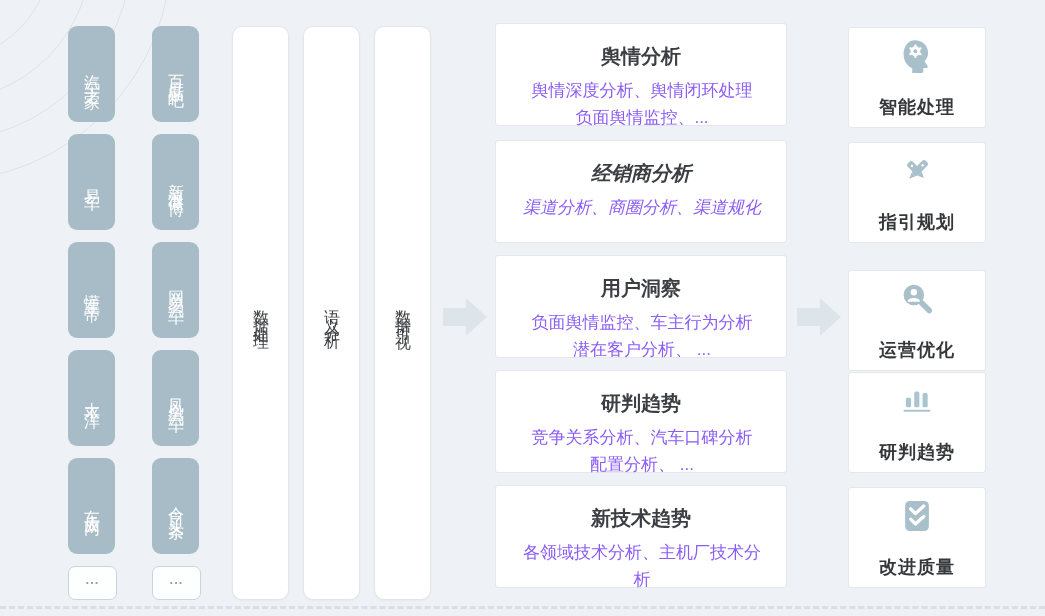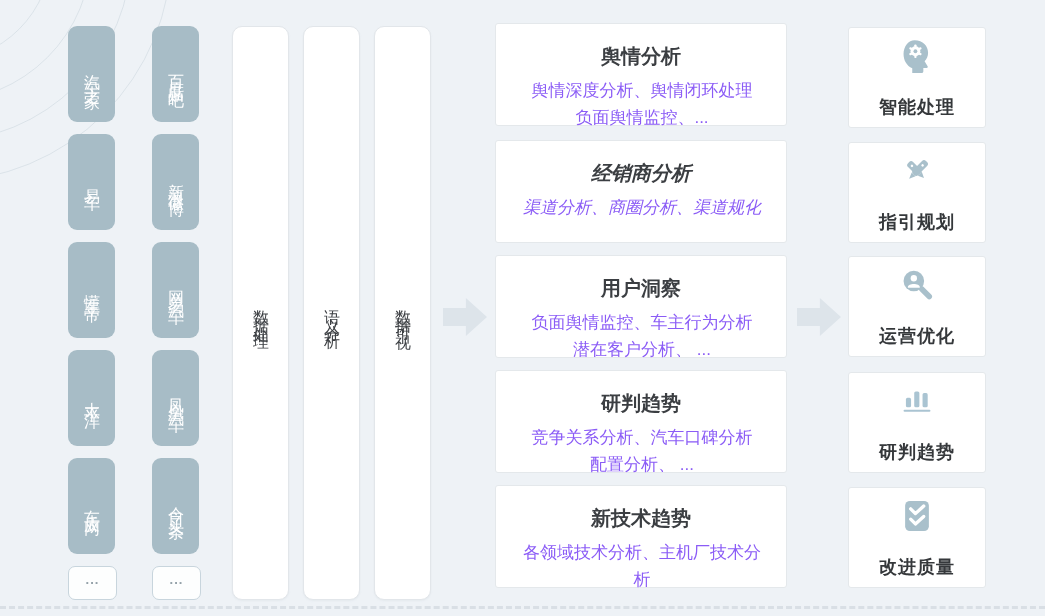--- a/index.html
+++ b/index.html
@@ -184,21 +184,21 @@
       </g>
       <g transform="rotate(-45 24 24)">
         <rect x="19.5" y="9" width="9" height="20" rx="3.5" fill="#a9c0cb"></rect>
         <polygon points="20.5,29 27.5,29 24,36.5" fill="#a9c0cb"></polygon>
         <circle cx="24" cy="15" r="1.6" fill="#ffffff"></circle>
       </g>
     </svg>
     <div class="out-label">指引规划</div>
   </div>
 
-  <div class="out-box" style="top:256px;text-align:right;">
+  <div class="out-box" style="top:270px;text-align:right;">
     <svg class="out-icon" viewBox="0 0 48 48">
       <circle cx="20" cy="19" r="13" fill="#a9c0cb"></circle>
       <line x1="30" y1="29" x2="39.5" y2="38.5" stroke="#a9c0cb" stroke-width="7" stroke-linecap="round"></line>
       <circle cx="20" cy="15.5" r="4" fill="#ffffff"></circle>
       <path d="M12.5 26.5 C 12.5 21.5 27.5 21.5 27.5 26.5 L 27.5 27.5 L 12.5 27.5 Z" fill="#ffffff"></path>
     </svg>
     <div class="out-label">运营优化</div>
   </div>
 
   <div class="out-box" style="top:372px;">

